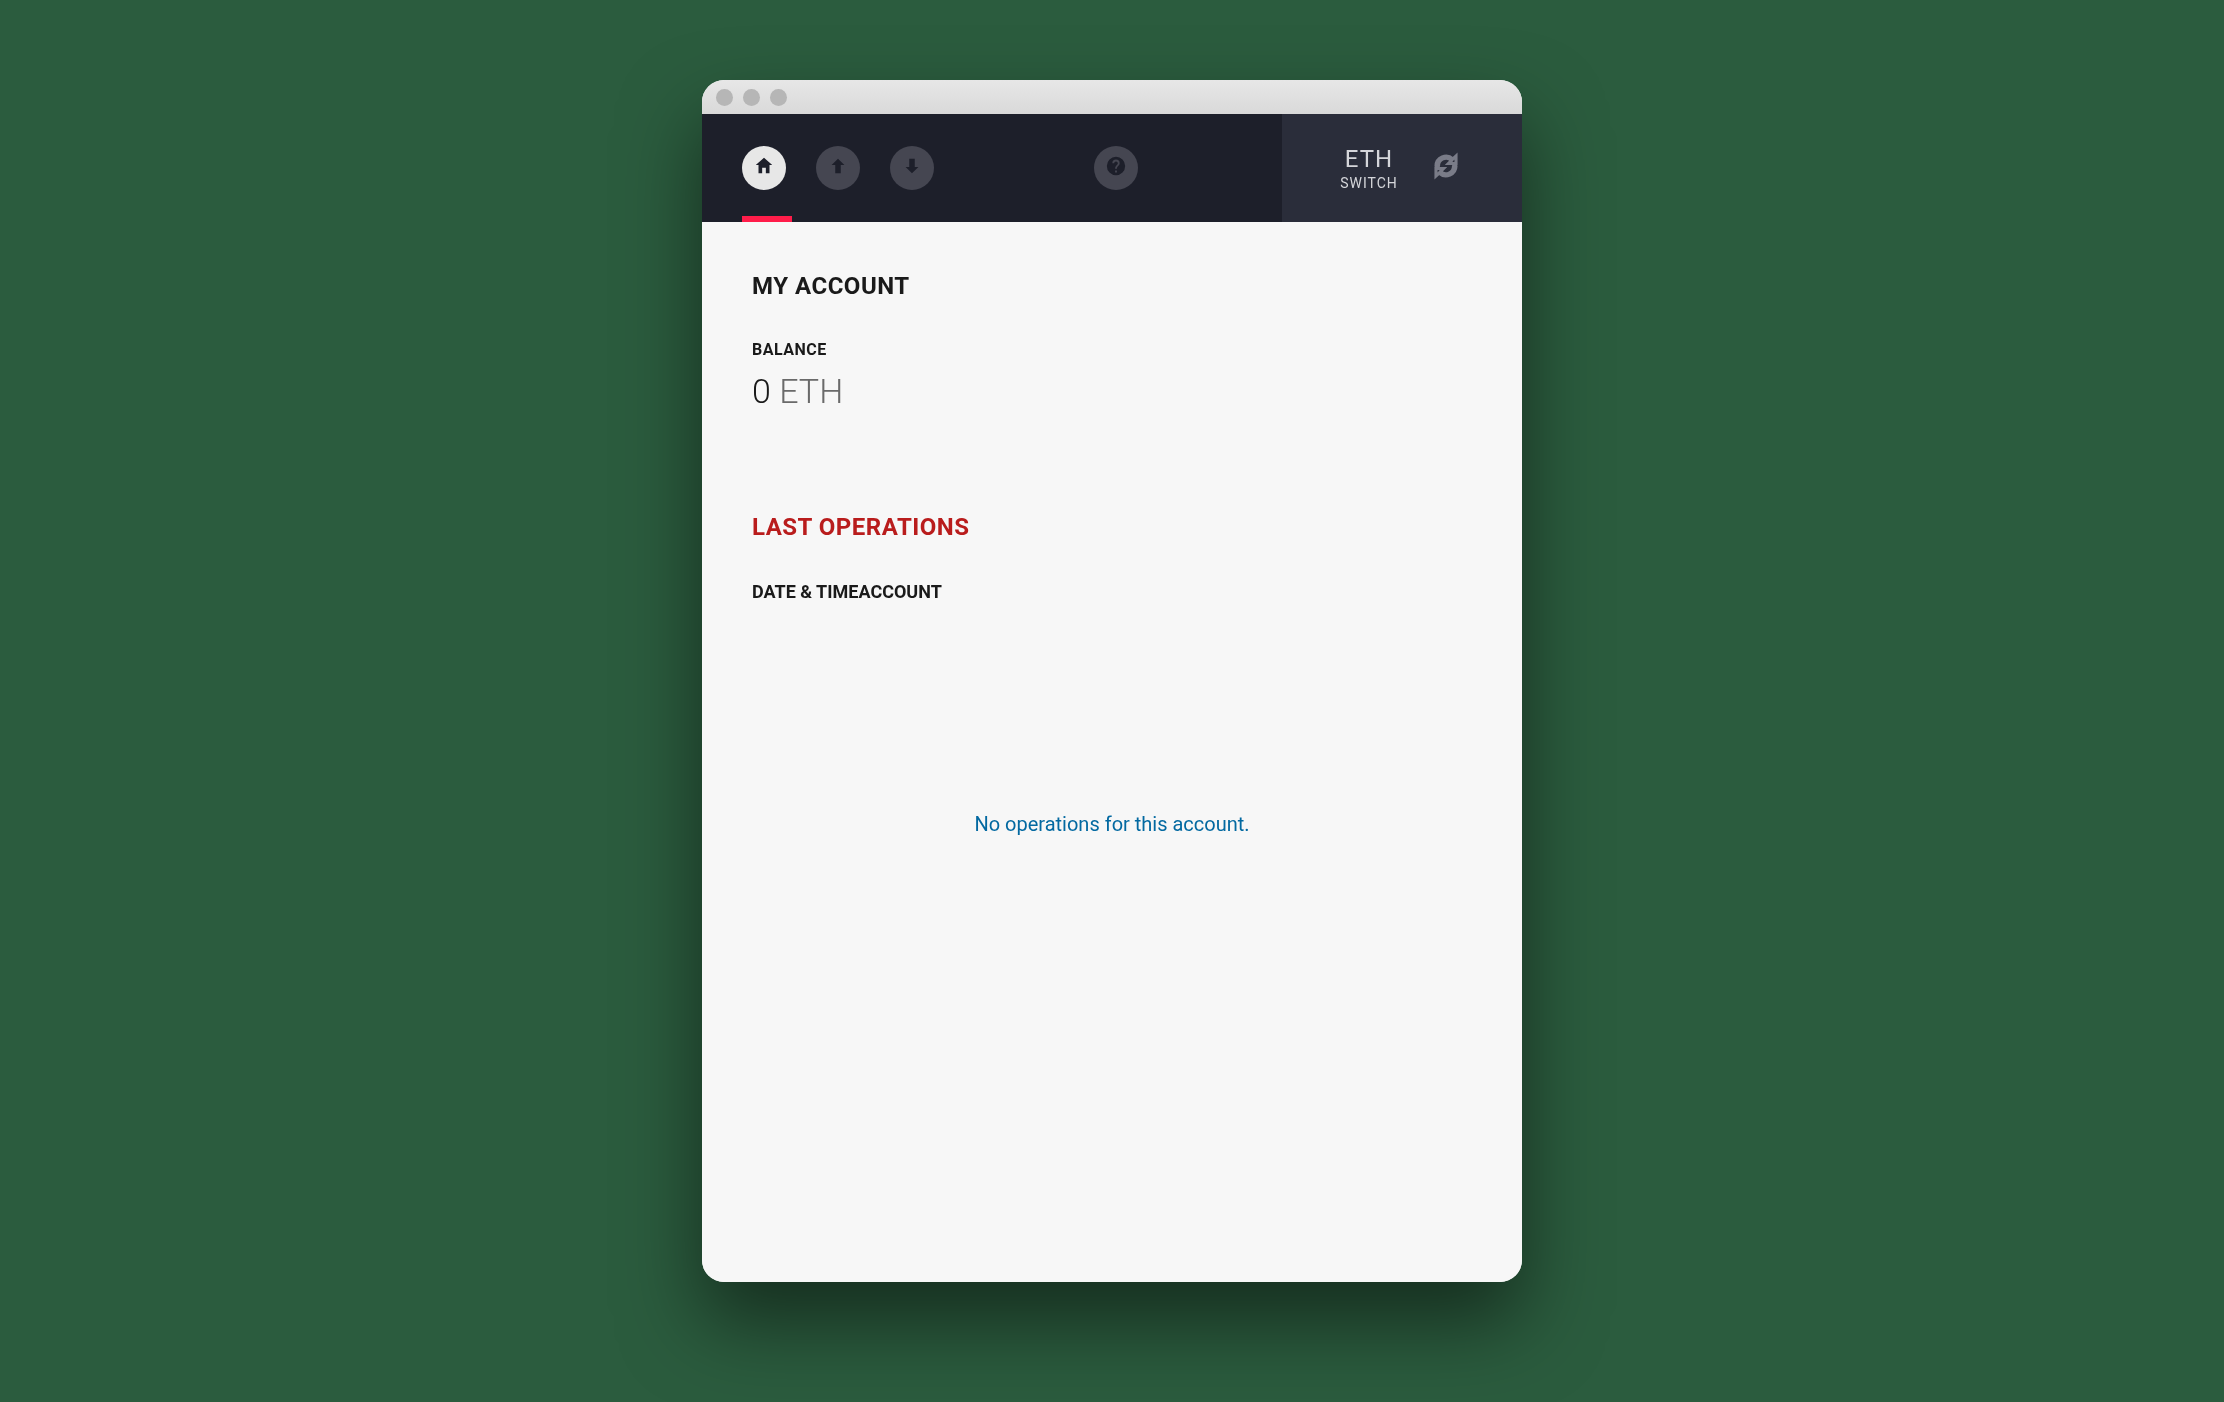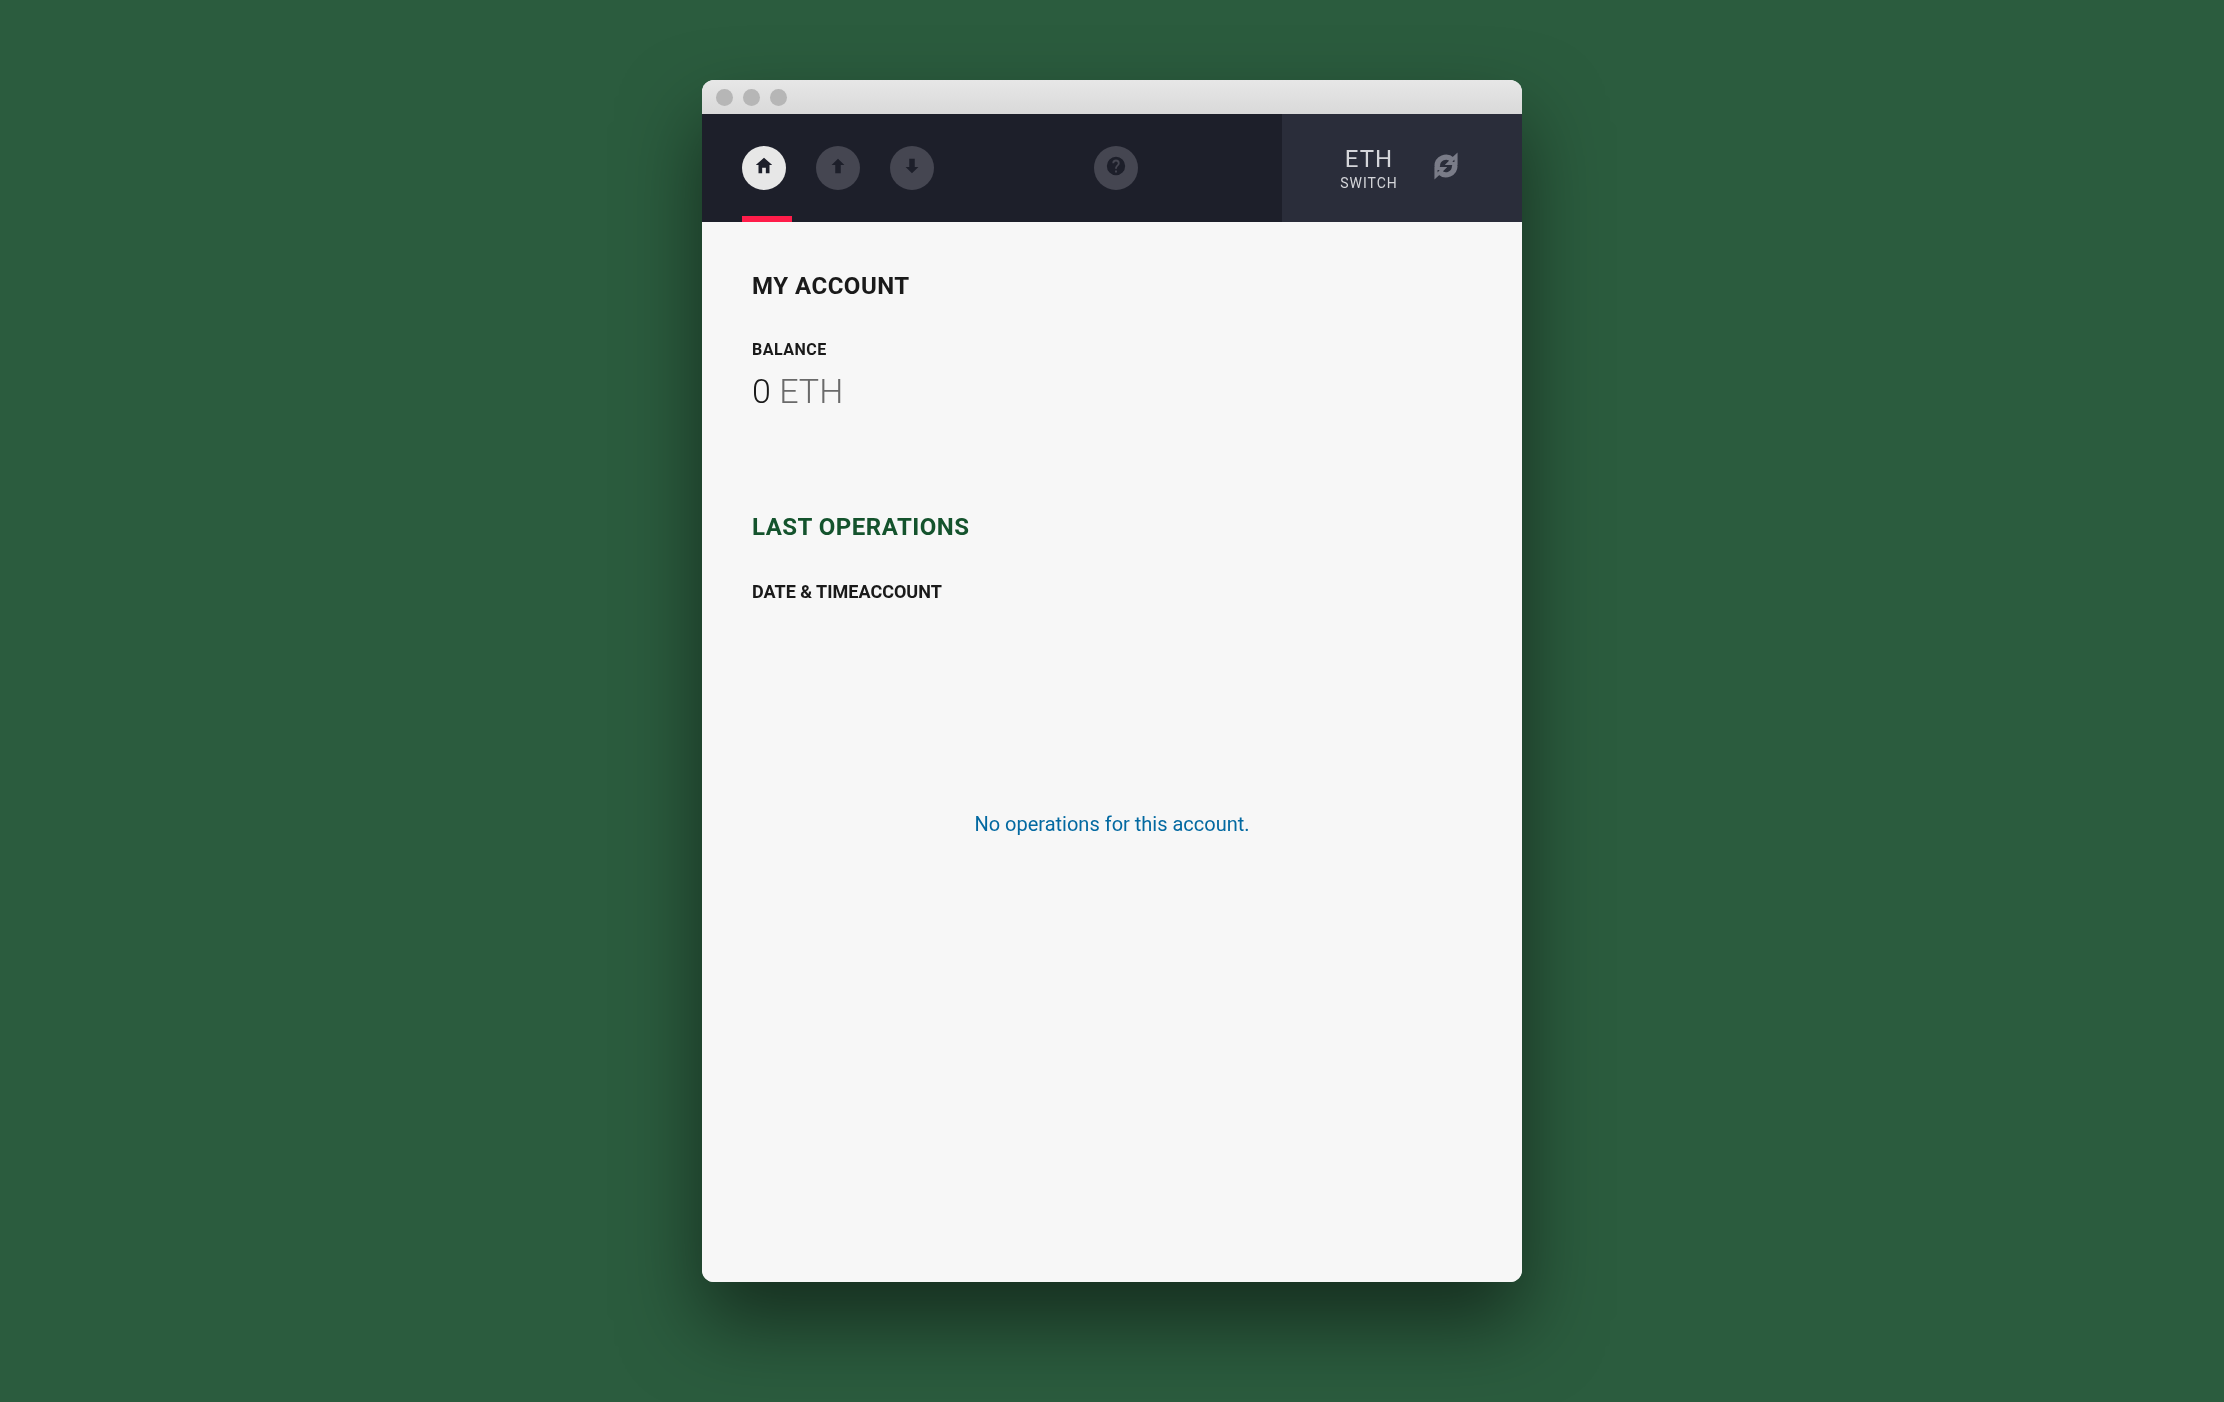--- a/index.html
+++ b/index.html
@@ -9,21 +9,21 @@
     height: 1402px;
     font-family: -apple-system, BlinkMacSystemFont, "Segoe UI", Roboto, "Helvetica Neue", Arial, sans-serif;
     display: flex;
     align-items: flex-start;
     justify-content: center;
     padding-top: 80px;
   }
   .window {
     width: 820px;
     background: #f7f7f7;
-    border-radius: 12px;
+    border-radius: 22px;
     box-shadow: 0 40px 80px rgba(0,0,0,0.5);
     overflow: hidden;
   }
   .titlebar {
     height: 34px;
     background: linear-gradient(#e7e7e7, #d9d9d9);
     display: flex;
     align-items: center;
     padding-left: 14px;
     gap: 10px;
@@ -114,21 +114,21 @@
   .balance-value {
     font-size: 34px;
     font-weight: 300;
     color: #1a1a1a;
     margin-bottom: 102px;
   }
   .balance-value .unit { color: #6a6a6a; font-weight: 300; }
   .ops-title {
     font-size: 24px;
     font-weight: 700;
-    color: #14532d;
+    color: #b91c1c;
     letter-spacing: 0.5px;
     margin-bottom: 40px;
   }
   .table-header {
     display: flex;
     justify-content: flex-start;
     font-size: 18px;
     font-weight: 700;
     color: #1a1a1a;
   }

